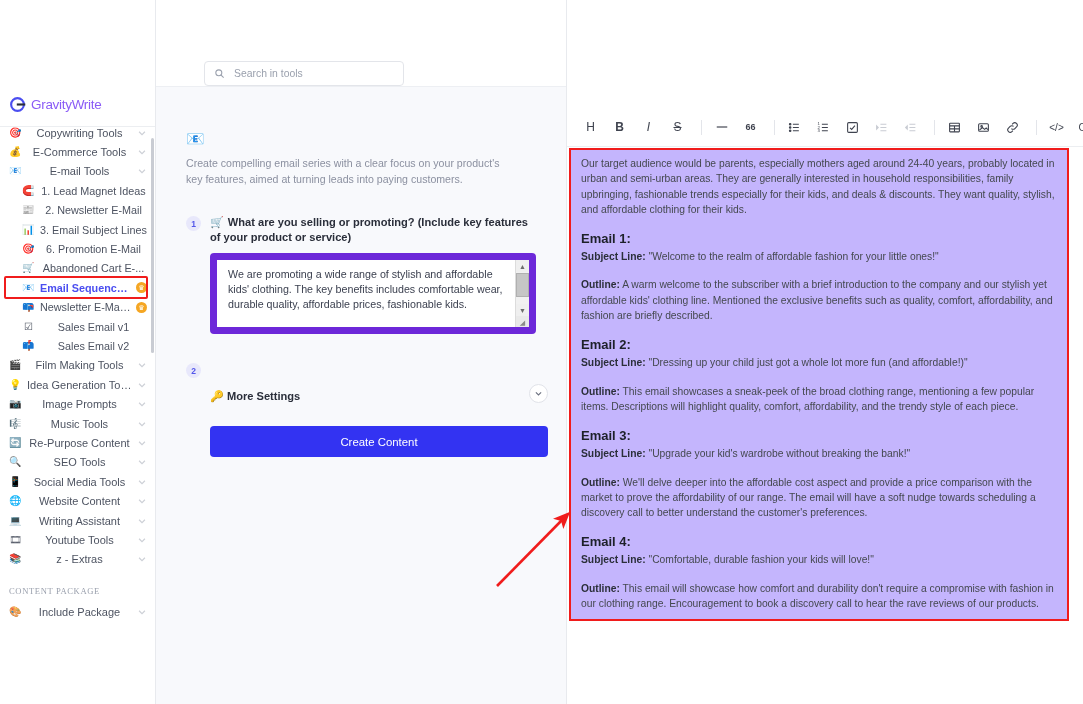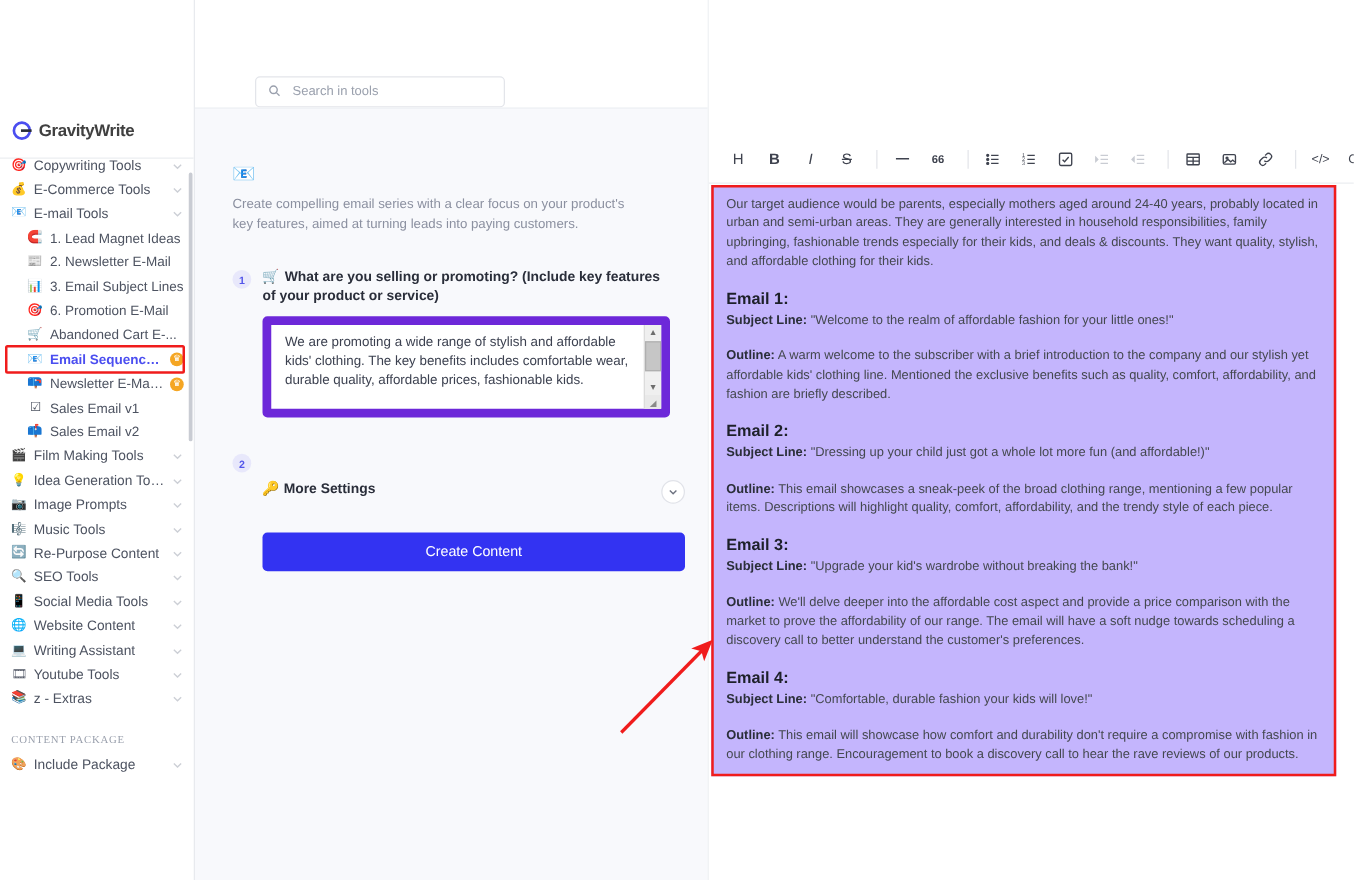--- a/index.html
+++ b/index.html
@@ -40,23 +40,23 @@
     margin-top: 86px;
     gap: 5px;
   }
   .logo-mark {
     width: 17px; height: 17px;
     flex: 0 0 17px;
     position: relative;
   }
   .logo-text {
     font-size: 13.5px;
-    font-weight: bold;
+    font-weight: normal;
     letter-spacing: -0.3px;
-    color: #404040;
+    color: #8b5cf6;
   }
   .sb-divider {
     height: 1px;
     background: #eceef1;
     margin: 3px 0 5px 0;
   }
   .sb-scroll {
     position: absolute;
     top: 123px; left: 0;
     width: 155px;
@@ -81,20 +81,21 @@
     display: inline-flex;
     align-items: center;
     justify-content: center;
     font-size: 10px;
     line-height: 1;
   }
   .sb-item .lbl {
     flex: 1 1 auto;
     overflow: hidden;
     text-overflow: ellipsis;
+    text-align: center;
   }
   .sb-item.sub { padding-left: 22px; }
   .sb-item.sub .lbl { font-size: 10.8px; }
   .chev {
     width: 10px; height: 10px;
     flex: 0 0 10px;
     opacity: .5;
   }
   .crown {
     width: 11px; height: 11px;
@@ -275,21 +276,21 @@
     width: 13px; height: 11px;
     background: #e9e9e9;
     color: #8a8a8a;
     font-size: 7px;
     display: flex;
     align-items: flex-end;
     justify-content: center;
   }
   .more-row {
     display: flex;
-    align-items: flex-start;
+    align-items: flex-end;
     margin-top: 22px;
     gap: 9px;
   }
   .more-label {
     font-size: 11.1px;
     font-weight: bold;
     color: #2a2e3a;
     flex: 1 1 auto;
   }
   .round-chev {

